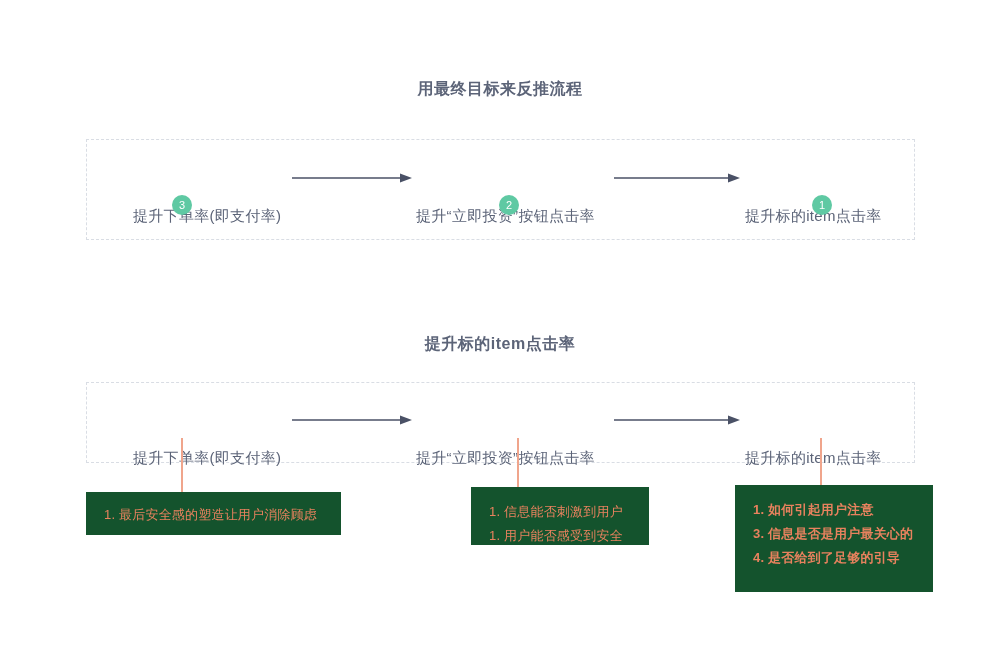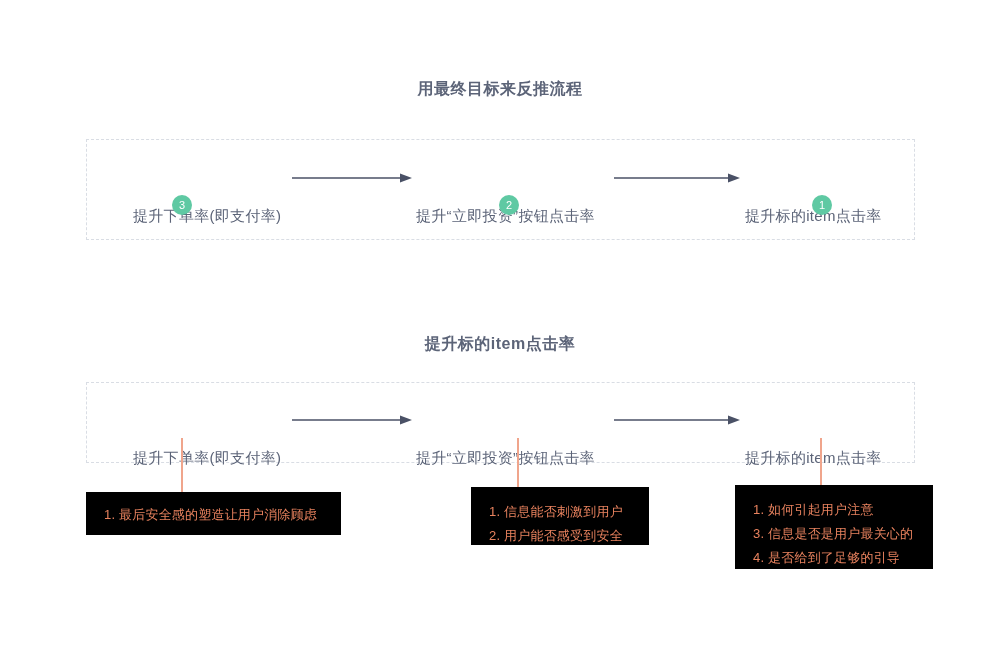--- a/index.html
+++ b/index.html
@@ -101,27 +101,27 @@
     width: 2px;
     background: #f0a58c;
   }
   #vline-1 { left: 181px; top: 438px; height: 55px; }
   #vline-2 { left: 517px; top: 438px; height: 49px; }
   #vline-3 { left: 820px; top: 438px; height: 48px; }
 
   
   .cond-box {
     position: absolute;
-    background: #000000;
+    background: #14532d;
     box-sizing: border-box;
     padding: 13px 18px;
   }
   #cond-box-1 { left: 86px; top: 492px; width: 255px; height: 43px; }
   #cond-box-2 { left: 435px; top: 487px; width: 178px; height: 58px; margin-left: 36px; }
-  #cond-box-3 { left: 735px; top: 485px; width: 198px; height: 84px; }
+  #cond-box-3 { left: 735px; top: 485px; width: 198px; height: 107px; font-weight: bold; }
 
   .cond-line {
     font-size: 13px;
     color: #e8825e;
     line-height: 20px;
     white-space: nowrap;
     letter-spacing: 0.2px;
   }
   #cond-box-2 .cond-line,
   #cond-box-3 .cond-line { line-height: 24px; }
@@ -188,21 +188,21 @@
   <div class="vconnector" id="vline-1"></div>
   <div class="vconnector" id="vline-2"></div>
   <div class="vconnector" id="vline-3"></div>
 
   <div class="cond-box" id="cond-box-1">
     <div class="cond-line">1. 最后安全感的塑造让用户消除顾虑</div>
   </div>
 
   <div class="cond-box" id="cond-box-2">
     <div class="cond-line">1. 信息能否刺激到用户</div>
-    <div class="cond-line">2. 用户能否感受到安全</div>
+    <div class="cond-line">1. 用户能否感受到安全</div>
   </div>
 
   <div class="cond-box" id="cond-box-3">
     <div class="cond-line">1. 如何引起用户注意</div>
     <div class="cond-line">3. 信息是否是用户最关心的</div>
     <div class="cond-line">4. 是否给到了足够的引导</div>
   </div>
 
 </div>
 

